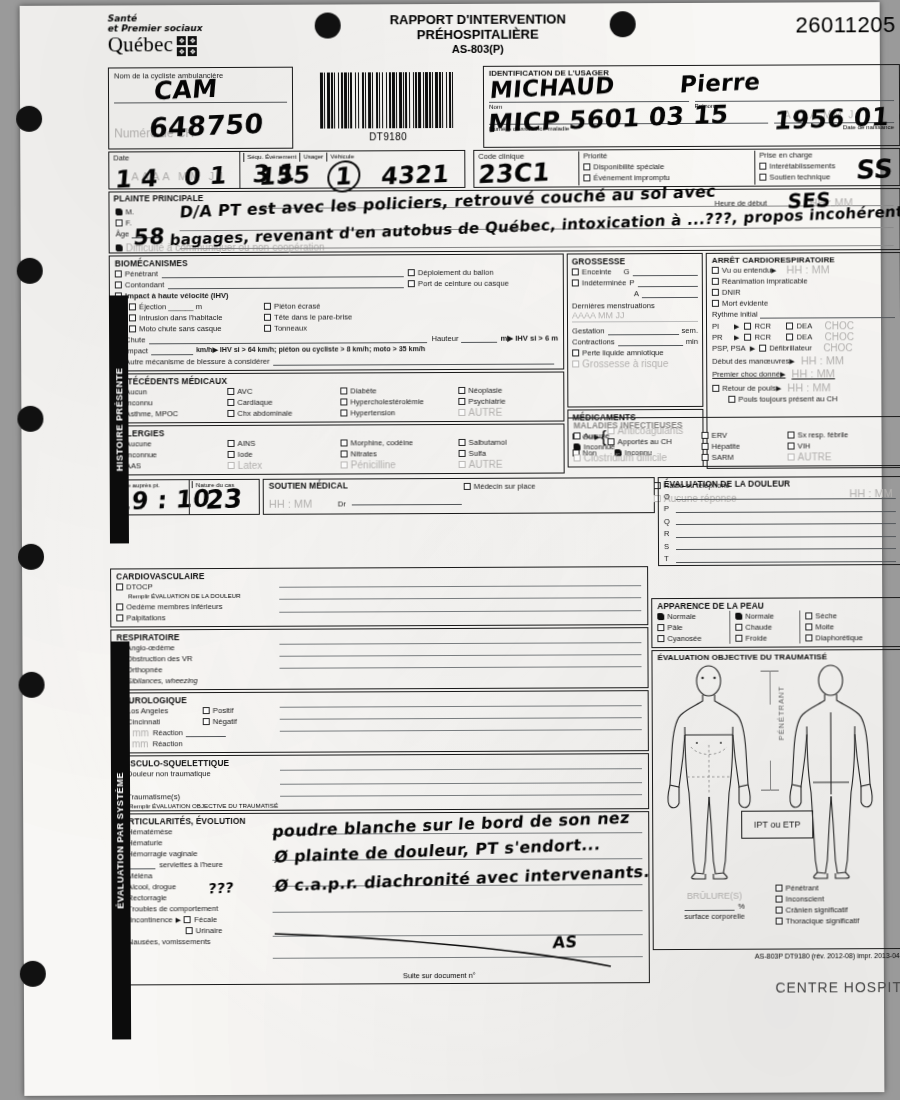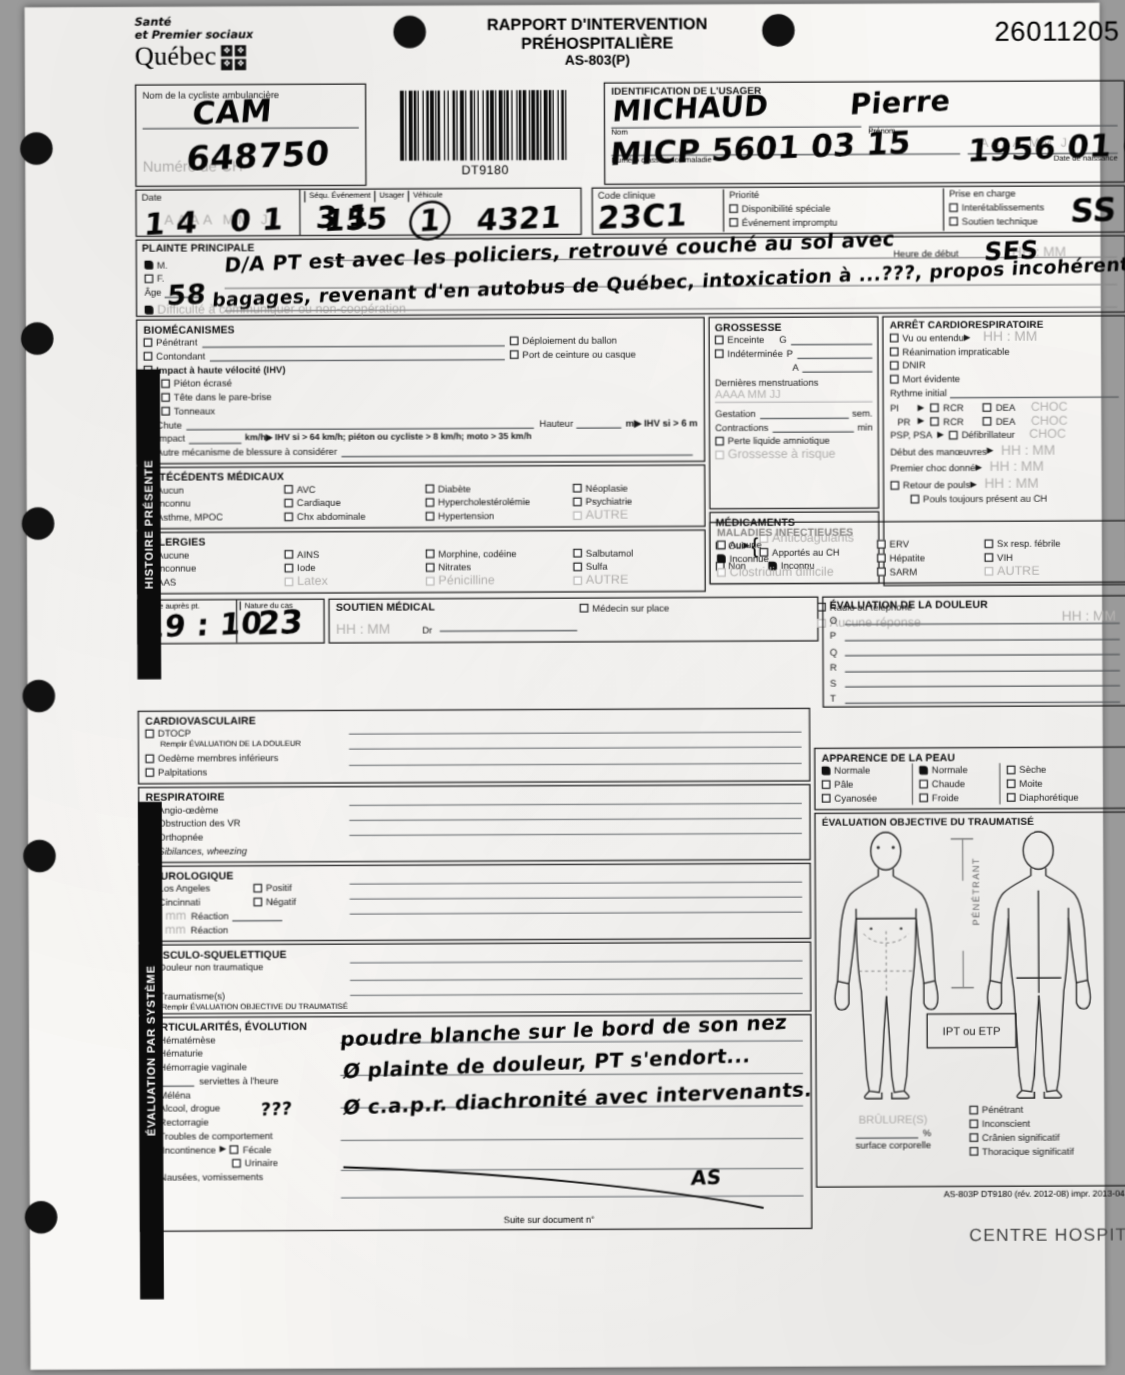--- a/index.html
+++ b/index.html
@@ -339,20 +339,34 @@
                   <span class="cb"></span>
                   <span>Port de ceinture ou casque</span>
                 </div>
           </div>
         </div>
         <div class="it lbl" style="font-weight:bold;">
               <span class="cb"></span>
               <span>Impact à haute vélocité (IHV)</span>
             </div>
         <div style="display:flex;padding-left:14px;">
+          <div style="width:135px;">
+            <div class="it lbl">
+                  <span class="cb"></span>
+                  <span>Éjection ______ m</span>
+                </div>
+            <div class="it lbl">
+                  <span class="cb"></span>
+                  <span>Intrusion dans l'habitacle</span>
+                </div>
+            <div class="it lbl">
+                  <span class="cb"></span>
+                  <span>Moto chute sans casque</span>
+                </div>
+          </div>
           <div style="flex:1;text-align:center;">
             <div class="it lbl">
                   <span class="cb"></span>
                   <span>Piéton écrasé</span>
                 </div>
             <div class="it lbl">
                   <span class="cb"></span>
                   <span>Tête dans le pare-brise</span>
                 </div>
             <div class="it lbl">
@@ -609,41 +623,41 @@
         <div class="it lbl" style="margin-top:1px;">
               <span style="width:22px;">PI</span>
               <span style="font-size:7px;margin-right:5px;">▶</span>
               <span class="cb"></span>
               <span style="width:32px;">RCR</span>
               <span class="cb"></span>
               <span style="width:28px;">DEA</span>
               <span class="lbl-g">CHOC</span>
             </div>
         <div class="it lbl">
-              <span style="width:22px;text-align:center;">PR</span>
+              <span style="width:22px;">PR</span>
               <span style="font-size:7px;margin-right:5px;">▶</span>
               <span class="cb"></span>
               <span style="width:32px;">RCR</span>
               <span class="cb"></span>
               <span style="width:28px;">DEA</span>
               <span class="lbl-g">CHOC</span>
             </div>
         <div class="it lbl">
               <span>PSP, PSA</span>
               <span style="font-size:7px;margin:0 4px;">▶</span>
               <span class="cb"></span>
               <span style="width:54px;">Défibrillateur</span>
               <span class="lbl-g">CHOC</span>
             </div>
         <div class="it lbl" style="margin-top:2px;">
               <span>Début des manœuvres</span>
               <span style="font-size:7px;">▶</span>
               <span class="lbl-g" style="margin-left:6px;font-size:11px;">HH : MM</span>
             </div>
-        <div class="it lbl" style="margin-top:2px;">
+        <div class="it lbl" style="margin-top:2px;text-decoration:underline;">
               <span>Premier choc donné</span>
               <span style="font-size:7px;">▶</span>
               <span class="lbl-g" style="margin-left:6px;font-size:11px;">HH : MM</span>
             </div>
         <div class="it lbl" style="margin-top:3px;">
               <span class="cb"></span>
               <span>Retour de pouls</span>
               <span style="font-size:7px;">▶</span>
               <span class="lbl-g" style="margin-left:6px;font-size:11px;">HH : MM</span>
             </div>

